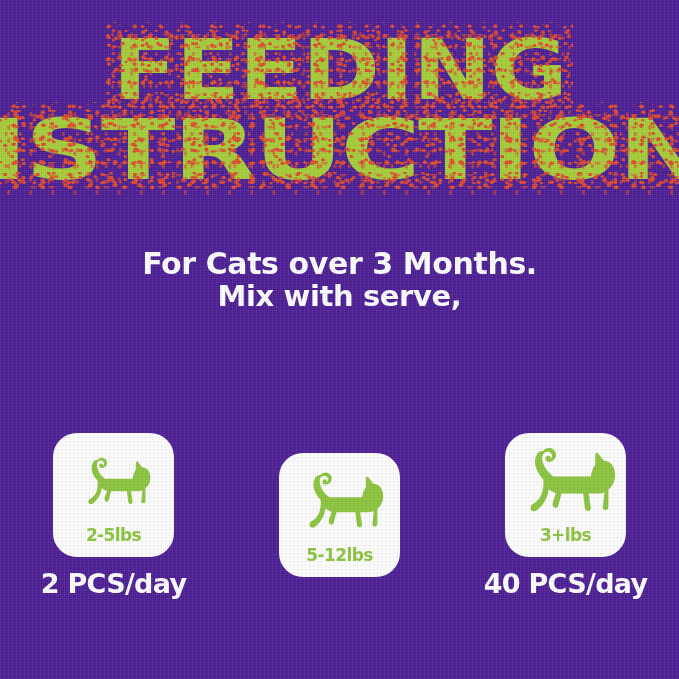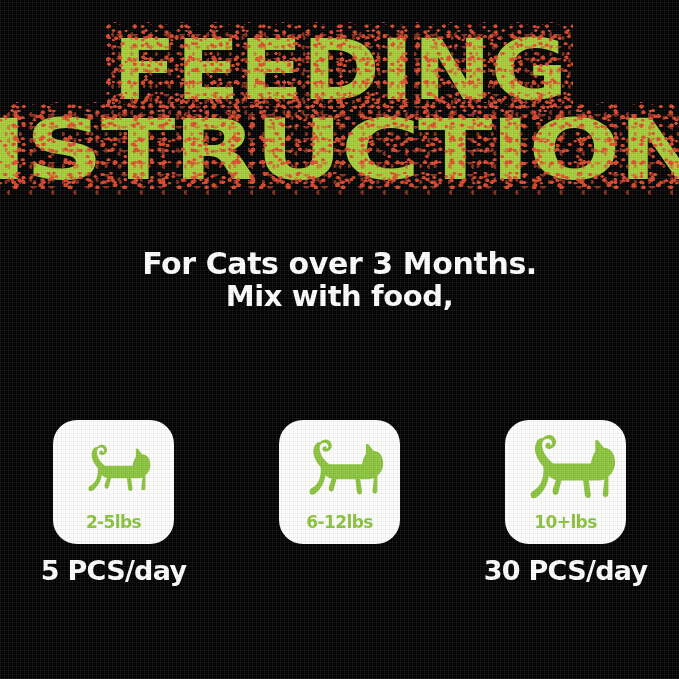--- a/index.html
+++ b/index.html
@@ -10,21 +10,21 @@
     width: 679px;
     height: 679px;
     overflow: hidden;
     font-family: "Liberation Sans", sans-serif;
   }
 
   #poster {
     position: relative;
     width: 679px;
     height: 679px;
-    background-color: #000000;
+    background-color: #4c1d95;
     overflow: hidden;
   }
 
   
   #texture {
     position: absolute;
     inset: 0;
     pointer-events: none;
     background-image:
       repeating-linear-gradient(0deg,
@@ -141,21 +141,21 @@
   
   #cards {
     position: absolute;
     top: 420px;
     left: 0;
     width: 679px;
     height: 190px;
     z-index: 3;
     display: flex;
     justify-content: center;
-    align-items: flex-start;
+    align-items: center;
   }
   .card-col {
     width: 226px;
     display: flex;
     flex-direction: column;
     align-items: center;
   }
   .card {
     width: 121px;
     height: 124px;
@@ -213,56 +213,56 @@
   <div class="headline" id="headline-line-2">
     <span class="headline-text">
       <span>INSTRUCTIONS</span>
       <span class="grunge"></span>
       <span class="grunge-edge"></span>
     </span>
   </div>
 
   <div id="subtitle">
     <span class="sub-line" id="subtitle-line-1">For Cats over 3 Months.</span>
-    <span class="sub-line">Mix with food,</span>
+    <span class="sub-line">Mix with serve,</span>
   </div>
 
   <div id="cards">
 
     <div class="card-col">
       <div class="card">
         <div class="cat-wrap">
           <svg class="cat-svg" width="74" height="57" viewBox="0 0 200 154">
             <path fill="#8cc63e" d="M56 13 C63 5, 76 6, 80 16 C84 25, 78 33, 70 35 C64 36, 60 33, 60 29 C60 25, 63 22, 67 23 C70 24, 71 27, 69 29 C73 28, 75 23, 72 19 C68 13, 58 14, 55 21 C52 28, 55 38, 60 47 C64 54, 70 60, 76 64 L150 64 C152 54, 155 46, 159 40 L159 21 C159 17, 162 16, 165 19 L176 33 C182 33, 188 36, 192 41 C197 48, 199 57, 198 66 C197 76, 192 84, 185 90 L185 124 C185 129, 181 132, 177 130 C174 129, 173 126, 174 122 L177 96 C173 97, 169 98, 165 98 L146 98 L150 125 C151 130, 147 134, 143 132 C140 131, 138 128, 138 124 L135 98 L92 98 L86 121 C85 126, 80 128, 77 125 C74 122, 74 119, 75 115 L81 97 C76 96, 71 93, 67 89 C66 96, 64 104, 60 111 C56 119, 50 126, 43 131 C38 135, 32 133, 31 128 C30 123, 33 119, 38 117 C45 113, 50 106, 53 98 C56 89, 57 79, 56 70 C50 64, 45 56, 42 48 C37 35, 40 21, 48 15 Z"></path>
           </svg>
         </div>
         <div class="weight-label">2-5lbs</div>
       </div>
-      <div class="dose-label">5 PCS/day</div>
+      <div class="dose-label">2 PCS/day</div>
     </div>
 
     <div class="card-col">
       <div class="card">
         <div class="cat-wrap">
           <svg class="cat-svg" width="88" height="68" viewBox="0 0 200 154">
             <path fill="#8cc63e" d="M56 13 C63 5, 76 6, 80 16 C84 25, 78 33, 70 35 C64 36, 60 33, 60 29 C60 25, 63 22, 67 23 C70 24, 71 27, 69 29 C73 28, 75 23, 72 19 C68 13, 58 14, 55 21 C52 28, 55 38, 60 47 C64 54, 70 60, 76 64 L150 64 C152 54, 155 46, 159 40 L159 21 C159 17, 162 16, 165 19 L176 33 C182 33, 188 36, 192 41 C197 48, 199 57, 198 66 C197 76, 192 84, 185 90 L185 124 C185 129, 181 132, 177 130 C174 129, 173 126, 174 122 L177 96 C173 97, 169 98, 165 98 L146 98 L150 125 C151 130, 147 134, 143 132 C140 131, 138 128, 138 124 L135 98 L92 98 L86 121 C85 126, 80 128, 77 125 C74 122, 74 119, 75 115 L81 97 C76 96, 71 93, 67 89 C66 96, 64 104, 60 111 C56 119, 50 126, 43 131 C38 135, 32 133, 31 128 C30 123, 33 119, 38 117 C45 113, 50 106, 53 98 C56 89, 57 79, 56 70 C50 64, 45 56, 42 48 C37 35, 40 21, 48 15 Z"></path>
           </svg>
         </div>
-        <div class="weight-label">6-12lbs</div>
+        <div class="weight-label">5-12lbs</div>
       </div>
     </div>
 
     <div class="card-col">
       <div class="card">
         <div class="cat-wrap">
           <svg class="cat-svg" width="101" height="78" viewBox="0 0 200 154">
             <path fill="#8cc63e" d="M56 13 C63 5, 76 6, 80 16 C84 25, 78 33, 70 35 C64 36, 60 33, 60 29 C60 25, 63 22, 67 23 C70 24, 71 27, 69 29 C73 28, 75 23, 72 19 C68 13, 58 14, 55 21 C52 28, 55 38, 60 47 C64 54, 70 60, 76 64 L150 64 C152 54, 155 46, 159 40 L159 21 C159 17, 162 16, 165 19 L176 33 C182 33, 188 36, 192 41 C197 48, 199 57, 198 66 C197 76, 192 84, 185 90 L185 124 C185 129, 181 132, 177 130 C174 129, 173 126, 174 122 L177 96 C173 97, 169 98, 165 98 L146 98 L150 125 C151 130, 147 134, 143 132 C140 131, 138 128, 138 124 L135 98 L92 98 L86 121 C85 126, 80 128, 77 125 C74 122, 74 119, 75 115 L81 97 C76 96, 71 93, 67 89 C66 96, 64 104, 60 111 C56 119, 50 126, 43 131 C38 135, 32 133, 31 128 C30 123, 33 119, 38 117 C45 113, 50 106, 53 98 C56 89, 57 79, 56 70 C50 64, 45 56, 42 48 C37 35, 40 21, 48 15 Z"></path>
           </svg>
         </div>
-        <div class="weight-label">10+lbs</div>
+        <div class="weight-label">3+lbs</div>
       </div>
-      <div class="dose-label">30 PCS/day</div>
+      <div class="dose-label">40 PCS/day</div>
     </div>
 
   </div>
 
   <div id="texture"></div>
 </div>
 
 </body></html>

